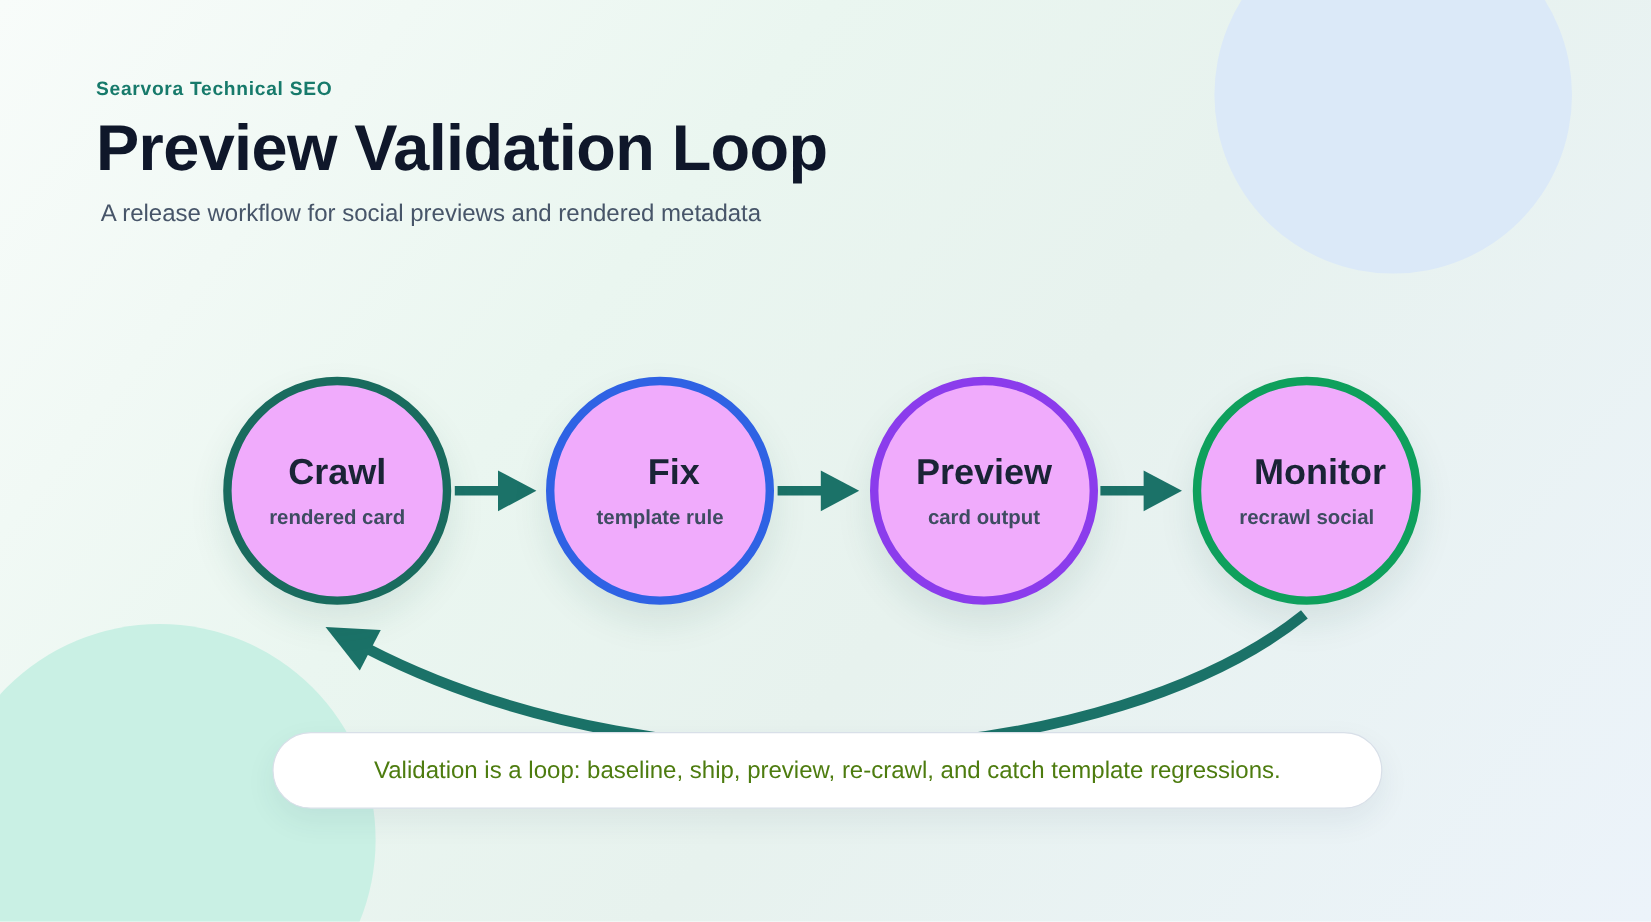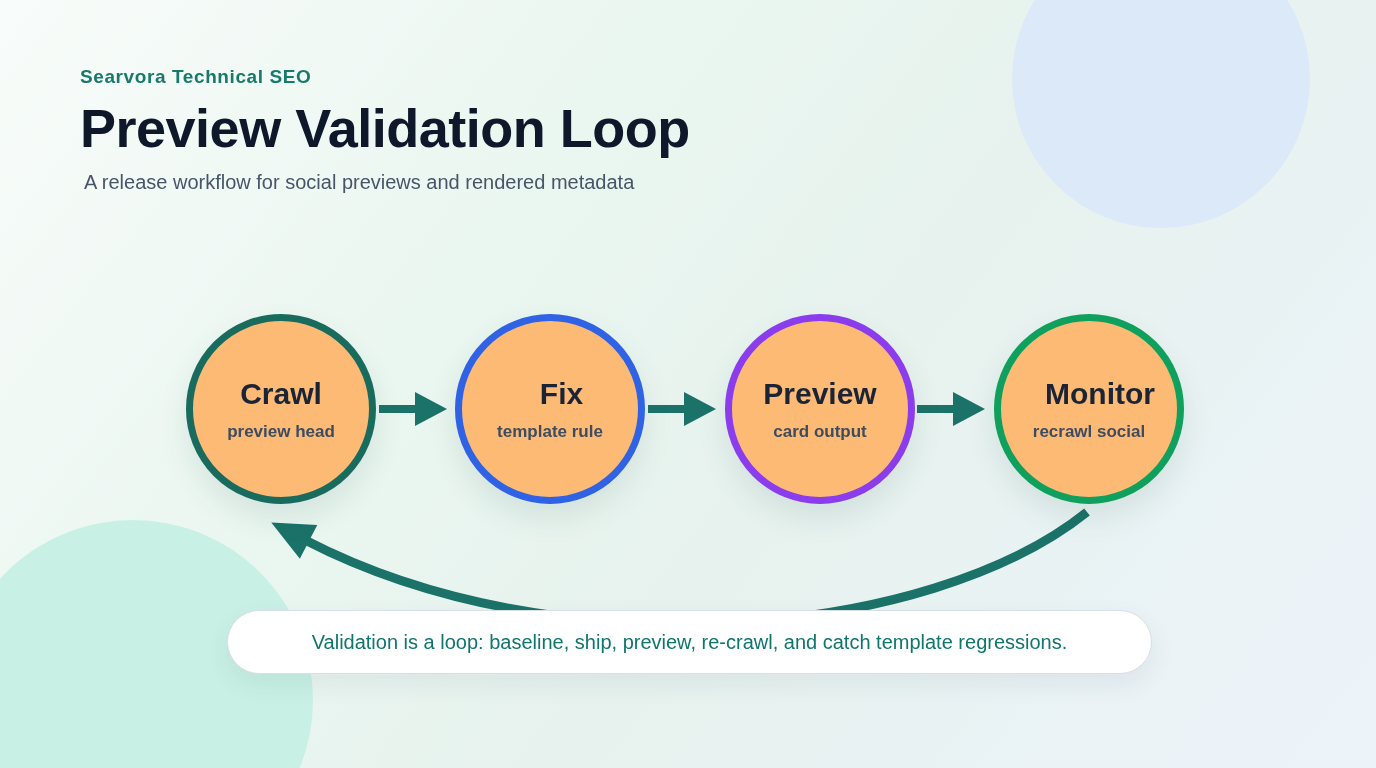--- a/index.html
+++ b/index.html
@@ -12,36 +12,36 @@
   .stage { position: absolute; inset: 0; width: 1376px; height: 768px; }
 
   
   .deco { position: absolute; border-radius: 50%; z-index: 0; }
   .deco.top-right   { left: 1012px; top: -70px; width: 298px; height: 298px; }
   .deco.bottom-left { left: -47px;  top: 520px; width: 360px; height: 360px; }
 
   
   .header { position: absolute; left: 80px; top: 66px; z-index: 2; }
   .kicker {
-    font-size: 19px; font-weight: bold; letter-spacing: 0.6px;
+    font-size: 16px; font-weight: bold; letter-spacing: 0.6px;
   }
   .title {
     margin-top: 12px; font-size: 54px; font-weight: bold; letter-spacing: -0.5px;
     line-height: 1.05;
   }
   .subtitle { margin: 14px 0 0 4px; font-size: 20px; }
 
   
   svg.arrows { position: absolute; left: 0; top: 0; z-index: 1; }
 
   
   .node {
     position: absolute; top: 314px;
     width: 176px; height: 176px; border-radius: 50%;
-    border: 7px solid #177368; background: #fdba74;
+    border: 7px solid #177368; background: #f0abfc;
     box-sizing: content-box;
     display: flex; flex-direction: column; align-items: center; justify-content: center;
     box-shadow: 0 14px 30px rgba(23, 80, 70, 0.10);
     z-index: 2;
   }
   .node.n0 { left: 186px; }
   .node.n1 { left: 455px; }
   .node.n2 { left: 725px; }
   .node.n3 { left: 994px; }
   .node-label { font-size: 30px; font-weight: bold; }
@@ -82,35 +82,35 @@
       </marker>
     </defs>
     <path d="M379 409 L417 409" fill="none" stroke-width="8" marker-end="url(#ah-s)" stroke="#1B7268"></path>
     <path d="M648 409 L686 409" fill="none" stroke-width="8" marker-end="url(#ah-s)" stroke="#1B7268"></path>
     <path d="M917 409 L955 409" fill="none" stroke-width="8" marker-end="url(#ah-s)" stroke="#1B7268"></path>
     <path d="M1087 512 C930 638 560 672 305 540" fill="none" stroke-width="9" marker-end="url(#ah-l)" stroke="#1B7268"></path>
   </svg>
 
   <div class="node n0" style="border-color: rgb(25, 107, 94);">
     <div class="node-label" style="color: rgb(26, 36, 54);">Crawl</div>
-    <div class="node-sub" style="color: rgb(62, 76, 97);">preview head</div>
+    <div class="node-sub" style="color: rgb(62, 76, 97);">rendered card</div>
   </div>
 
   <div class="node n1" style="border-color: rgb(47, 98, 228);">
     <div class="node-label" style="color: rgb(26, 36, 54); margin-left: 23px;">Fix</div>
     <div class="node-sub" style="color: rgb(62, 76, 97);">template rule</div>
   </div>
 
   <div class="node n2" style="border-color: rgb(139, 60, 236);">
     <div class="node-label" style="color: rgb(26, 36, 54);">Preview</div>
     <div class="node-sub" style="color: rgb(62, 76, 97);">card output</div>
   </div>
 
   <div class="node n3" style="border-color: rgb(14, 160, 92);">
     <div class="node-label" style="color: rgb(26, 36, 54); margin-left: 22px;">Monitor</div>
     <div class="node-sub" style="color: rgb(62, 76, 97);">recrawl social</div>
   </div>
 
   <div class="caption">
-    <span style="color: #0f766e;">Validation is a loop: baseline, ship, preview, re-crawl, and catch template regressions.</span>
+    <span style="color: #4d7c0f;">Validation is a loop: baseline, ship, preview, re-crawl, and catch template regressions.</span>
   </div>
 
 </div>
 
 </body></html>

